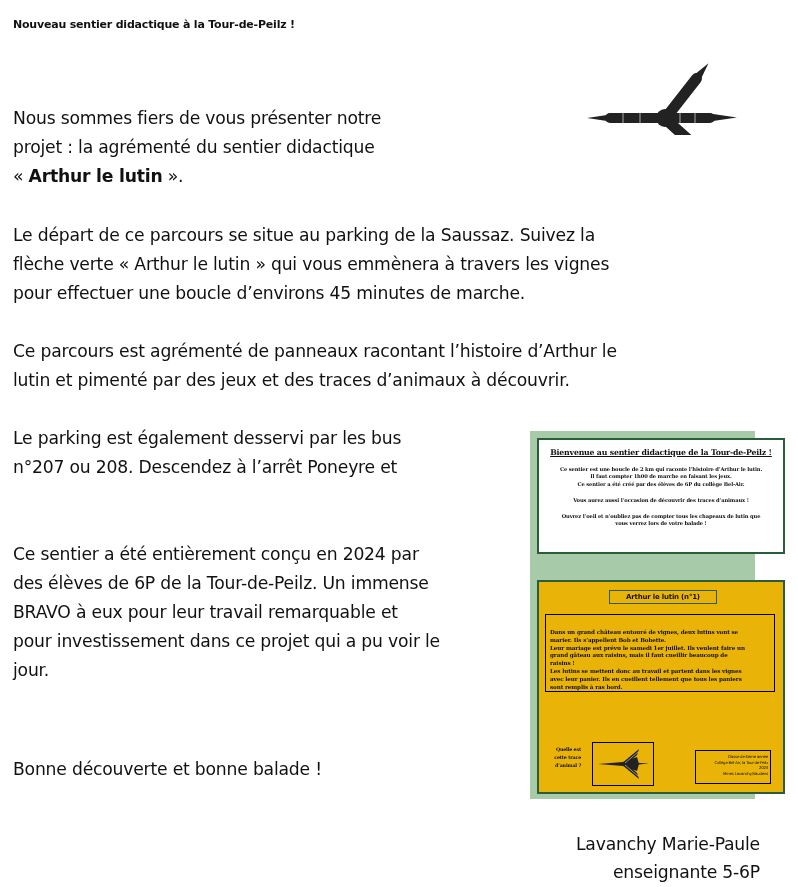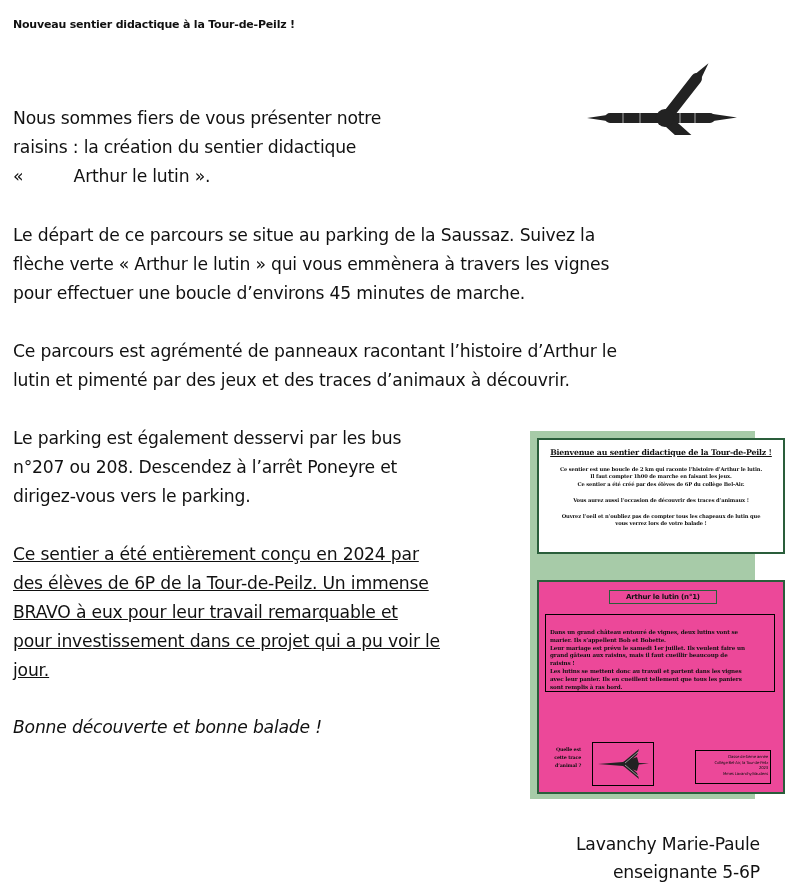--- a/index.html
+++ b/index.html
@@ -2,36 +2,36 @@
 <html><head>
 <meta charset="utf-8">
 <style>
   html, body { margin: 0; padding: 0; background: #ffffff; }
   body { width: 798px; height: 887px; position: relative; overflow: hidden; color: #111; }
   .main { font-family: "DejaVu Sans", sans-serif; font-size: 17.2px; letter-spacing: -0.2px; }
   .abs { position: absolute; }
   .title { left: 13px; top: 18px; font-weight: bold; font-size: 11px; white-space: nowrap; }
   .para { left: 13px; line-height: 29px; white-space: nowrap; }
   .para .ln { display: block; }
-  .bold { font-weight: normal; margin-left: 45px; }
+  .bold { font-weight: bold; }
   #p1 { top: 104px; }
   #p2 { top: 221px; }
   #p3 { top: 337px; }
   #p4 { top: 424px; }
-  #p5 { top: 540px; text-decoration: underline; }
-  #p6 { top: 713px; font-style: italic; }
+  #p5 { top: 540px; }
+  #p6 { top: 755px; }
   .footprint { left: 585px; top: 60px; width: 155px; height: 75px; }
   .signature { right: 38px; top: 830px; text-align: right; line-height: 28px; white-space: nowrap; }
   .signature .ln { display: block; }
   .signature .ln2 { padding-right: 0; }
 
   
   .panel { left: 530px; top: 431px; width: 225px; height: 368px; background: #a7cba8; }
   .panel-box1 { position: absolute; left: 7px; top: 7px; width: 244px; height: 112px; background: #fff; border: 2px solid #2a5e3b; }
-  .panel-box2 { position: absolute; left: 7px; top: 149px; width: 244px; height: 210px; background: #ec4899; border: 2px solid #2a5e3b; }
+  .panel-box2 { position: absolute; left: 7px; top: 149px; width: 244px; height: 210px; background: #eab308; border: 2px solid #2a5e3b; }
   .serif-small { font-family: "DejaVu Serif", serif; color: #111; }
   .b1-title { position: absolute; left: 0; right: 0; top: 8px; text-align: center; font-size: 7.8px; font-weight: bold; text-decoration: underline; letter-spacing: -0.2px; }
   .b1-lines { position: absolute; left: 0; right: 0; top: 26px; text-align: center; font-size: 5.2px; line-height: 7.3px; font-weight: bold; letter-spacing: -0.15px; }
   .b1-lines .ln { display: block; }
   .b1-gap { height: 9px; display: block; }
   .b2-label { position: absolute; left: 70px; top: 8px; width: 106px; height: 12px; border: 1.5px solid #2a5e3b; text-align: center; font-family: "DejaVu Sans", sans-serif; font-size: 7px; line-height: 12px; font-weight: bold; }
   .b2-story { position: absolute; left: 6px; top: 32px; width: 228px; height: 76px; border: 1.5px solid #000; }
   .b2-story-text { position: absolute; left: 4px; top: 14px; font-size: 5.6px; line-height: 7.8px; font-weight: bold; letter-spacing: -0.1px; white-space: nowrap; }
   .b2-story-text .ln { display: block; }
   .b2-question { position: absolute; left: 12px; top: 164px; font-size: 4.8px; line-height: 7.8px; font-weight: bold; text-align: right; width: 30px; }
@@ -70,39 +70,38 @@
       <line x1="38" y1="53" x2="38" y2="63"></line>
       <line x1="55" y1="53" x2="55" y2="63"></line>
       <line x1="95" y1="53" x2="95" y2="63"></line>
       <line x1="110" y1="53" x2="110" y2="63"></line>
     </g>
   </svg>
 </div>
 
 <div class="abs para" id="p1">
   <span class="ln">Nous sommes fiers de vous présenter notre</span>
-  <span class="ln">raisins : la création du sentier didactique</span>
+  <span class="ln">projet : la agrémenté du sentier didactique</span>
   <span class="ln"><span>« </span><span class="bold">Arthur le lutin</span><span> ».</span></span>
 </div>
 
 <div class="abs para" id="p2">
   <span class="ln">Le départ de ce parcours se situe au parking de la Saussaz. Suivez la</span>
   <span class="ln">flèche verte « Arthur le lutin » qui vous emmènera à travers les vignes</span>
   <span class="ln">pour effectuer une boucle d’environs 45 minutes de marche.</span>
 </div>
 
 <div class="abs para" id="p3">
   <span class="ln">Ce parcours est agrémenté de panneaux racontant l’histoire d’Arthur le</span>
   <span class="ln">lutin et pimenté par des jeux et des traces d’animaux à découvrir.</span>
 </div>
 
 <div class="abs para" id="p4">
   <span class="ln">Le parking est également desservi par les bus</span>
   <span class="ln">n°207 ou 208. Descendez à l’arrêt Poneyre et</span>
-  <span class="ln">dirigez-vous vers le parking.</span>
 </div>
 
 <div class="abs para" id="p5">
   <span class="ln">Ce sentier a été entièrement conçu en 2024 par</span>
   <span class="ln">des élèves de 6P de la Tour-de-Peilz. Un immense</span>
   <span class="ln">BRAVO à eux pour leur travail remarquable et</span>
   <span class="ln">pour investissement dans ce projet qui a pu voir le</span>
   <span class="ln">jour.</span>
 </div>
 

